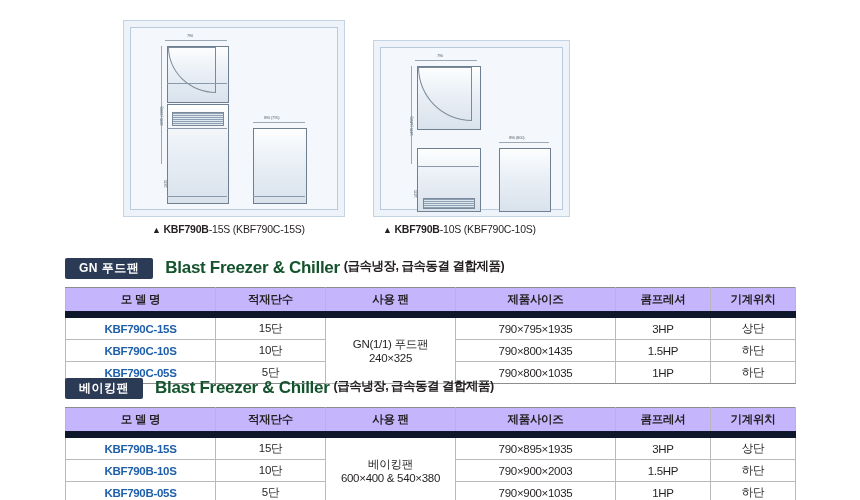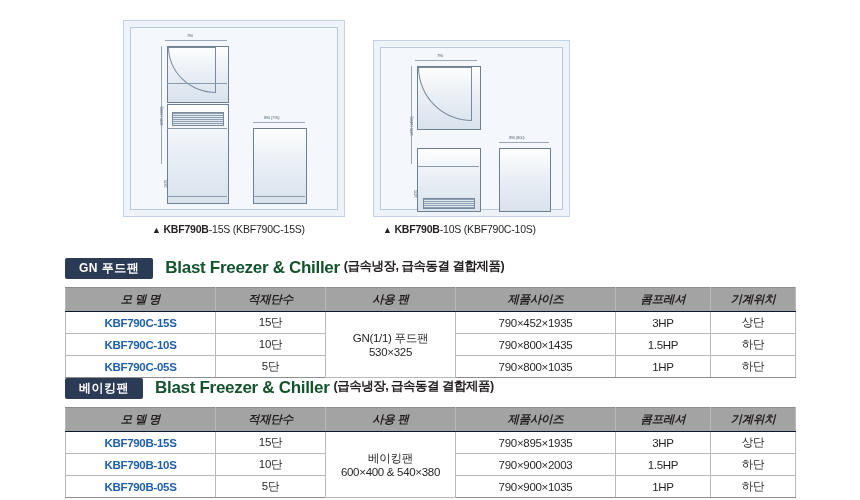--- a/index.html
+++ b/index.html
@@ -139,26 +139,25 @@
   table.spec td {
     border: 1px solid #b9b9b9;
     text-align: center;
     font-size: 11.5px;
     letter-spacing: -0.3px;
     height: 21px;
     padding: 0;
     color: #231f20;
   }
   table.spec thead th {
-    background: #a3a3a3;
+    background: #c4b5fd;
     font-weight: bold;
     height: 23px;
     border-top: 1.5px solid #8d8d8d;
-    border-bottom: 1px solid #0f172a;
-    font-style: italic;
+    border-bottom: 7px solid #0f172a;
   }
   table.spec tbody td.model {
     font-weight: bold;
     color: #1f5fa9;
     font-size: 11.5px;
   }
   table.spec tbody tr:last-child td {
     border-bottom: 1.5px solid #8d8d8d;
   }
   .fan-cell { font-size: 11px; line-height: 14px; }
@@ -251,23 +250,23 @@
         <th>콤프레셔</th>
         <th>기계위치</th>
       </tr>
     </thead>
     <tbody>
       <tr>
         <td class="model">KBF790C-15S</td>
         <td>15단</td>
         <td class="fan-cell" rowspan="3">
           <div>GN(1/1) 푸드팬</div>
-          <div>530×325</div>
+          <div>240×325</div>
         </td>
-        <td>790×452×1935</td>
+        <td>790×795×1935</td>
         <td>3HP</td>
         <td>상단</td>
       </tr>
       <tr>
         <td class="model">KBF790C-10S</td>
         <td>10단</td>
         <td>790×800×1435</td>
         <td>1.5HP</td>
         <td>하단</td>
       </tr>

